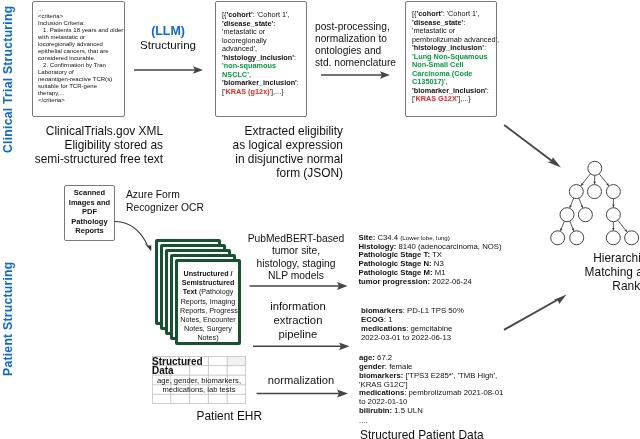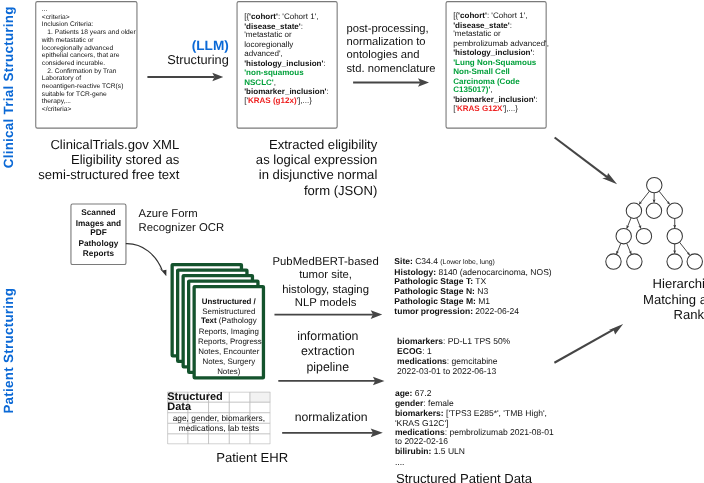--- a/index.html
+++ b/index.html
@@ -71,21 +71,21 @@
       <div class="jline"><span class="jb">'histology_inclusion'</span><span>:</span></div>
       <div class="jline"><span class="green">'Lung Non-Squamous</span></div>
       <div class="jline"><span class="green">Non-Small Cell</span></div>
       <div class="jline"><span class="green">Carcinoma (Code</span></div>
       <div class="jline"><span class="green">C135017)'</span><span>,</span></div>
       <div class="jline"><span class="jb">'biomarker_inclusion'</span><span>:</span></div>
       <div class="jline"><span>['</span><span class="red">KRAS G12X</span><span>'],...}</span></div>
     </div>
 </div>
 
-<div class="arrow-label" style="left:128px;top:34px;width:80px;font-size:11.6px;line-height:14.3px;text-align:right;">
+<div class="arrow-label" style="left:128px;top:24px;width:80px;font-size:11.6px;line-height:14.3px;">
   <div class="blue" style="font-weight:bold;font-size:12.4px;">(LLM)</div>
   <div>Structuring</div>
 </div>
 <svg class="abs" style="left:131px;top:64px;" width="76" height="12" viewBox="0 0 76 12">
   <path d="M3,6 L64,6" stroke="#454545" stroke-width="1.6" fill="none"></path>
   <path d="M72,6 L62,2.2 L64,6 L62,9.8 Z" fill="#454545"></path>
 </svg>
 
 <div class="arrow-label" style="left:315px;top:21px;text-align:left;white-space:pre;font-size:10.2px;line-height:12.0px;">post-processing,
 normalization to
@@ -120,21 +120,21 @@
 </svg>
 
 <div class="abs" style="left:155px;top:239px;width:100px;height:112px;">
   <div class="sheet" style="left:0px;top:0px;"></div>
   <div class="sheet" style="left:5px;top:5px;"></div>
   <div class="sheet" style="left:10px;top:10px;"></div>
   <div class="sheet" style="left:15px;top:15px;"></div>
   <div class="sheet" style="left:20px;top:20px;">
     <div class="docstext" id="docsText">
         <div class="jline"><span style="font-weight: bold;">Unstructured /</span></div>
-        <div class="jline"><span style="font-weight: normal;">Semistructured</span></div>
+        <div class="jline"><span style="font-weight: bold;">Semistructured</span></div>
         <div class="jline"><span style="font-weight: bold;">Text</span><span> (Pathology</span></div>
         <div class="jline"><span>Reports, Imaging</span></div>
         <div class="jline"><span>Reports, Progress</span></div>
         <div class="jline"><span>Notes, Encounter</span></div>
         <div class="jline"><span>Notes, Surgery</span></div>
         <div class="jline"><span>Notes)</span></div>
       </div>
   </div>
 </div>
 
@@ -198,21 +198,21 @@
     <div class="jline"><span class="k">ECOG</span><span>: 1</span></div>
     <div class="jline"><span class="k">medications</span><span>: gemcitabine</span></div>
     <div class="jline"><span>2022-03-01 to 2022-06-13</span></div>
   </div>
 <div class="abs kv" id="normOut" style="left:359px;top:354.3px;width:190px;line-height:8.75px;">
     <div class="jline"><span class="k">age:</span><span> 67.2</span></div>
     <div class="jline"><span class="k">gender</span><span>: female</span></div>
     <div class="jline"><span class="k">biomarkers:</span><span> ['TPS3 E285*', 'TMB High',</span></div>
     <div class="jline"><span>'KRAS G12C']</span></div>
     <div class="jline"><span class="k">medications</span><span>: pembrolizumab 2021-08-01</span></div>
-    <div class="jline"><span>to 2022-02-16</span></div>
+    <div class="jline"><span>to 2022-01-10</span></div>
     <div class="jline"><span class="k">bilirubin:</span><span> 1.5 ULN</span></div>
     <div class="jline" style="margin-top: 1.5px;"><span>....</span></div>
   </div>
 
 <div class="caption" style="left:360px;top:428px;width:240px;font-size:11.9px;text-align:left;">Structured Patient Data</div>
 
 <svg class="abs" style="left:500px;top:121px;" width="72" height="58" viewBox="0 0 72 58">
   <path d="M4.2,4 L52,40" stroke="#454545" stroke-width="1.9" fill="none"></path>
   <path d="M61,46.5 L47.5,41 L51.5,40.3 L52.8,36.2 Z" fill="#454545"></path>
 </svg>

